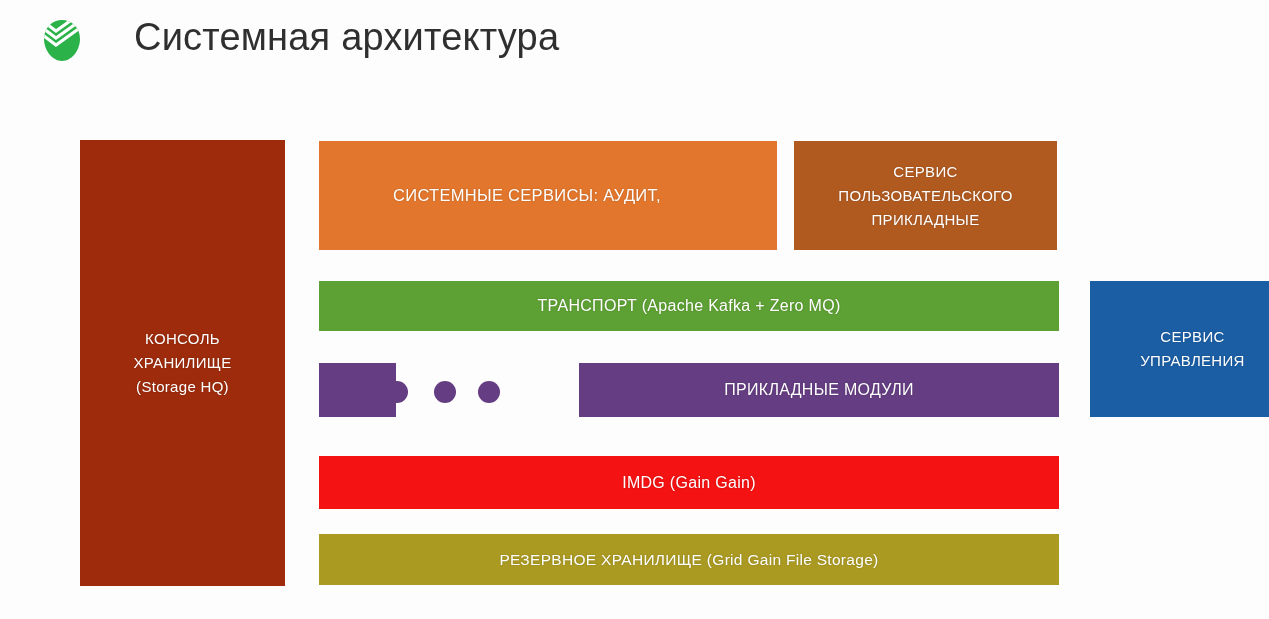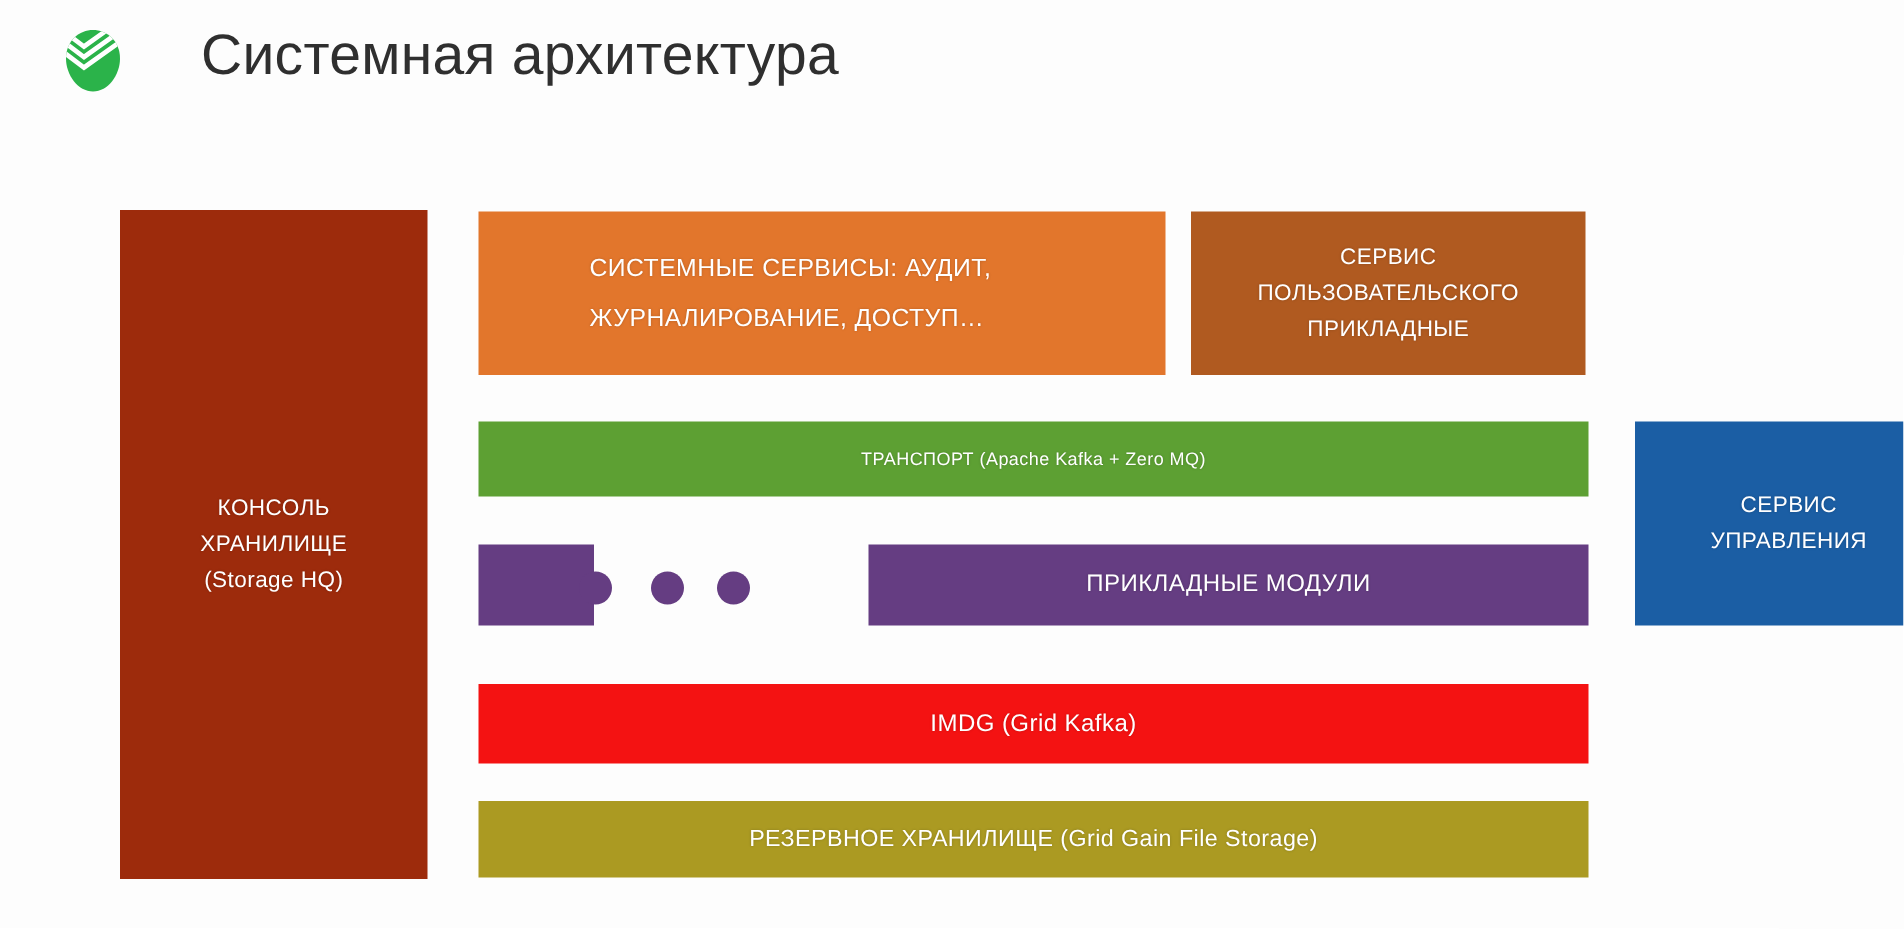--- a/index.html
+++ b/index.html
@@ -104,21 +104,21 @@
     line-height: 24px;
     justify-content: center;
   }
 
   #transport-box {
     left: 275px;
     top: 281px;
     width: 740px;
     height: 50px;
     background: #5da033;
-    font-size: 12px;
+    font-size: 16px;
     justify-content: center;
   }
 
   #modules-small-box {
     left: 275px;
     top: 363px;
     width: 77px;
     height: 54px;
     background: #653d82;
   }
@@ -211,21 +211,20 @@
     <span class="label">
       <span>КОНСОЛЬ</span><br>
       <span>ХРАНИЛИЩЕ</span><br>
       <span>(Storage HQ)</span>
     </span>
   </div>
 
   <div class="box" id="sys-services-box">
     <span class="label">
       <span>СИСТЕМНЫЕ СЕРВИСЫ: АУДИТ,</span><br>
-      <span>ЖУРНАЛИРОВАНИЕ, ДОСТУП…</span>
     </span>
   </div>
 
   <div class="box" id="ui-service-box">
     <span class="label">
       <span>СЕРВИС</span><br>
       <span>ПОЛЬЗОВАТЕЛЬСКОГО</span><br>
       <span>ПРИКЛАДНЫЕ</span>
     </span>
   </div>
@@ -240,21 +239,21 @@
     <span class="dot" id="dot-1"></span>
     <span class="dot" id="dot-2"></span>
     <span class="dot" id="dot-3"></span>
   </div>
 
   <div class="box" id="modules-box">
     <span class="label">ПРИКЛАДНЫЕ МОДУЛИ</span>
   </div>
 
   <div class="box" id="imdg-box">
-    <span class="label">IMDG (Grid Kafka)</span>
+    <span class="label">IMDG (Gain Gain)</span>
   </div>
 
   <div class="box" id="storage-box">
     <span class="label">РЕЗЕРВНОЕ ХРАНИЛИЩЕ (Grid Gain File Storage)</span>
   </div>
 
   <div class="box" id="integration-box">
     <span class="label">
       <span>СЕРВИС</span><br>
       <span>УПРАВЛЕНИЯ</span>

